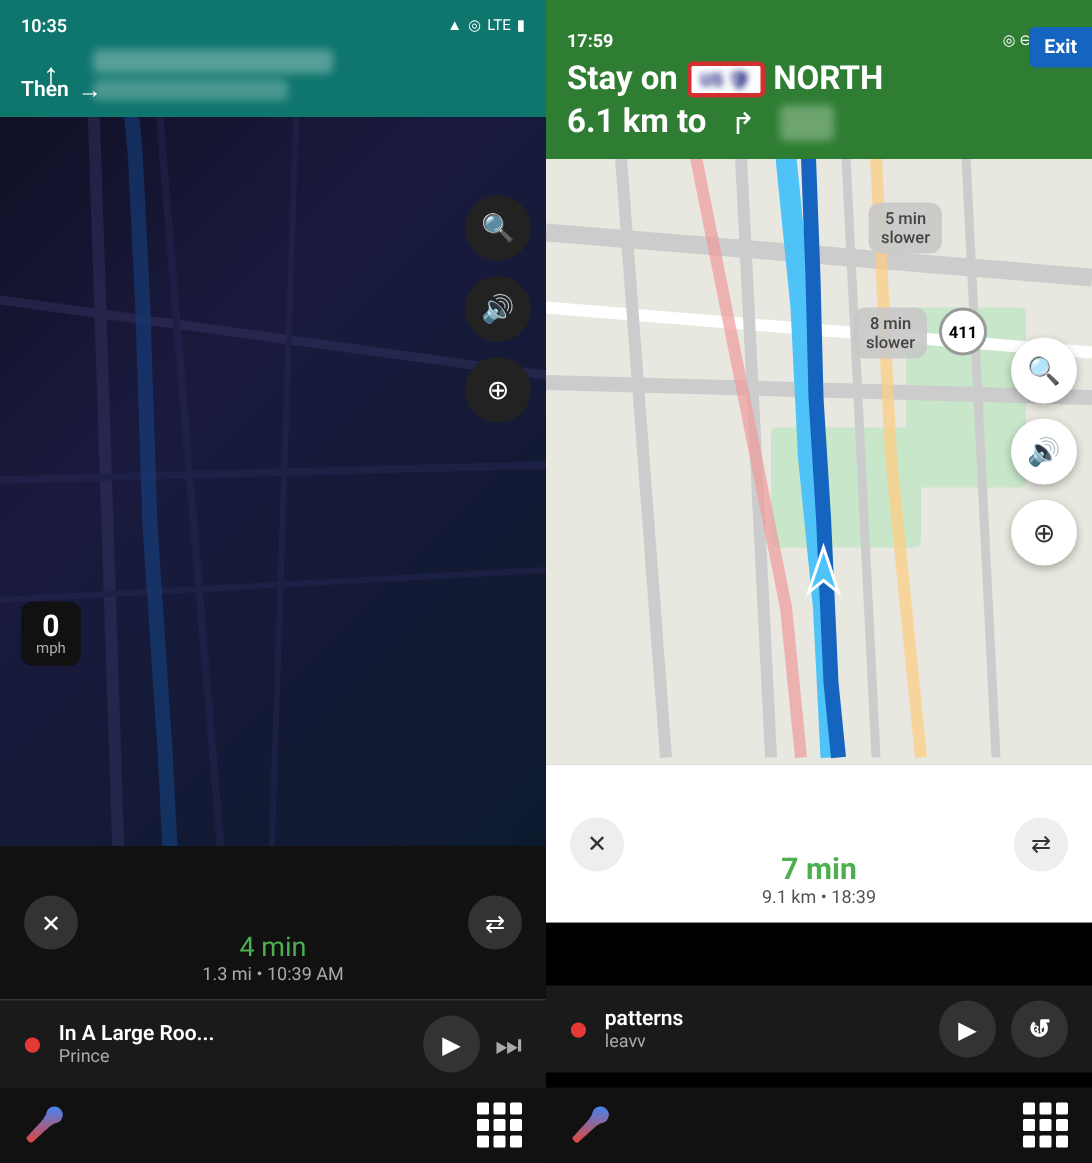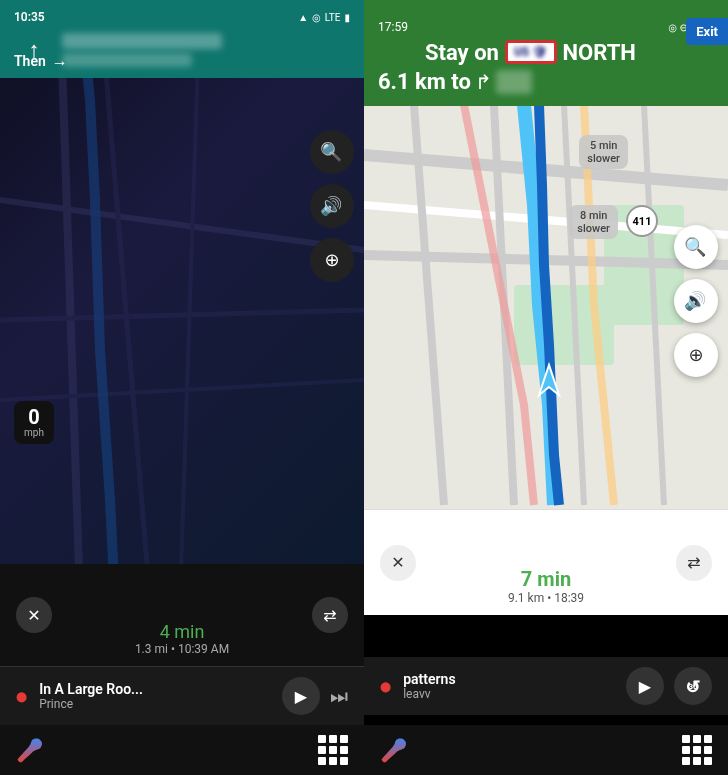--- a/index.html
+++ b/index.html
@@ -315,24 +315,23 @@
       top: 0;
       left: 0;
       right: 0;
       background: #2e7d32;
       padding: 18px 14px 12px;
       z-index: 10;
     }
 
     .right-nav-main {
       display: flex;
-      align-items: flex-start;
+      align-items: flex-end;
       gap: 6px;
       flex-wrap: wrap;
-      margin-left: 47px;
     }
 
     .stay-on-text {
       color: white;
       font-size: 22px;
       font-weight: 700;
     }
 
     .highway-badge {
       background: white;
@@ -349,21 +348,21 @@
 
     .north-text {
       color: white;
       font-size: 22px;
       font-weight: 700;
     }
 
     .right-nav-secondary {
       display: flex;
       align-items: center;
-      gap: 4px;
+      gap: 16px;
       margin-top: 4px;
     }
 
     .km-text {
       color: white;
       font-size: 22px;
       font-weight: 700;
     }
 
     .exit-badge {
@@ -645,21 +644,21 @@
 
     <div class="right-side-buttons">
       <button class="map-circle-btn" style="background:white;color:#333;box-shadow:0 2px 6px rgba(0,0,0,0.3);">🔍</button>
       <button class="map-circle-btn" style="background:white;color:#333;box-shadow:0 2px 6px rgba(0,0,0,0.3);">🔊</button>
       <button class="map-circle-btn" style="background:white;color:#333;box-shadow:0 2px 6px rgba(0,0,0,0.3);">⊕</button>
     </div>
   </div>
 
   <div class="right-nav-banner">
     <div style="height:18px;display:flex;justify-content:space-between;align-items:center;margin-bottom:4px;">
-      <span style="color:white;font-size:12px;font-weight:400;">17:59</span>
+      <span style="color:white;font-size:12px;font-weight:700;">17:59</span>
       <div style="display:flex;gap:4px;color:white;font-size:10px;">
         <span>◎ ⊖ LTE ▮</span>
       </div>
     </div>
     <div class="right-nav-main">
       <span class="stay-on-text">Stay on</span>
       <div class="highway-badge">
         <span style="filter:blur(2px);display:inline-block;">US 🛡</span>
       </div>
       <span class="north-text">NORTH</span>

